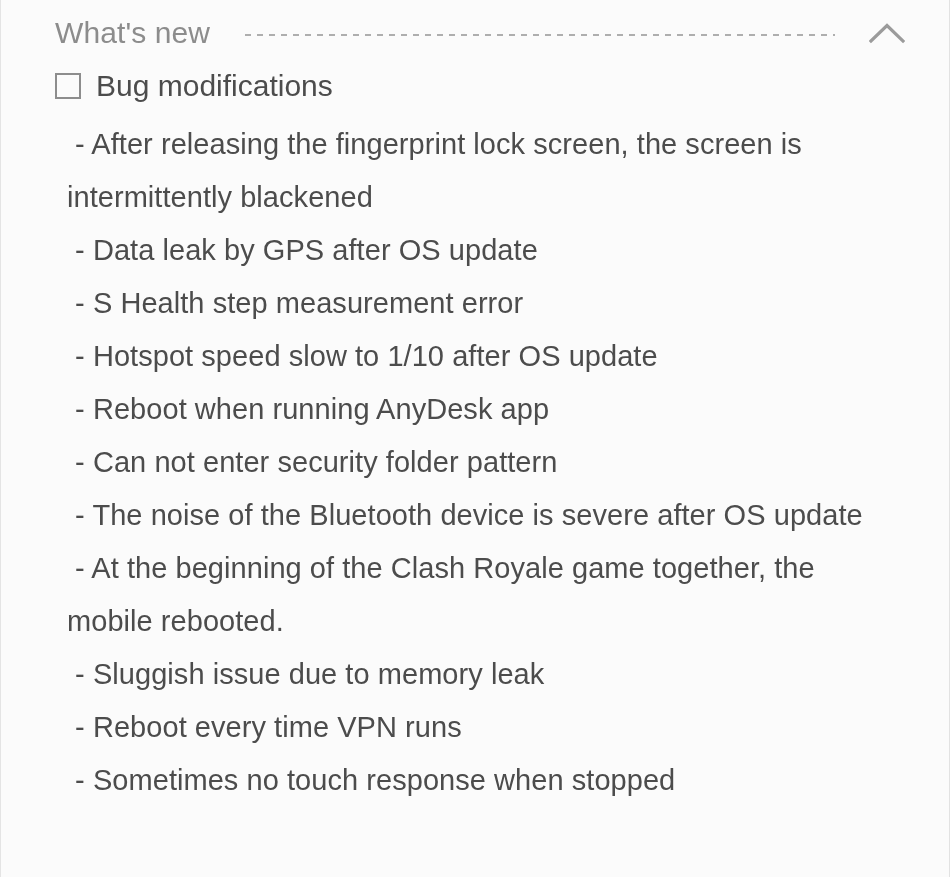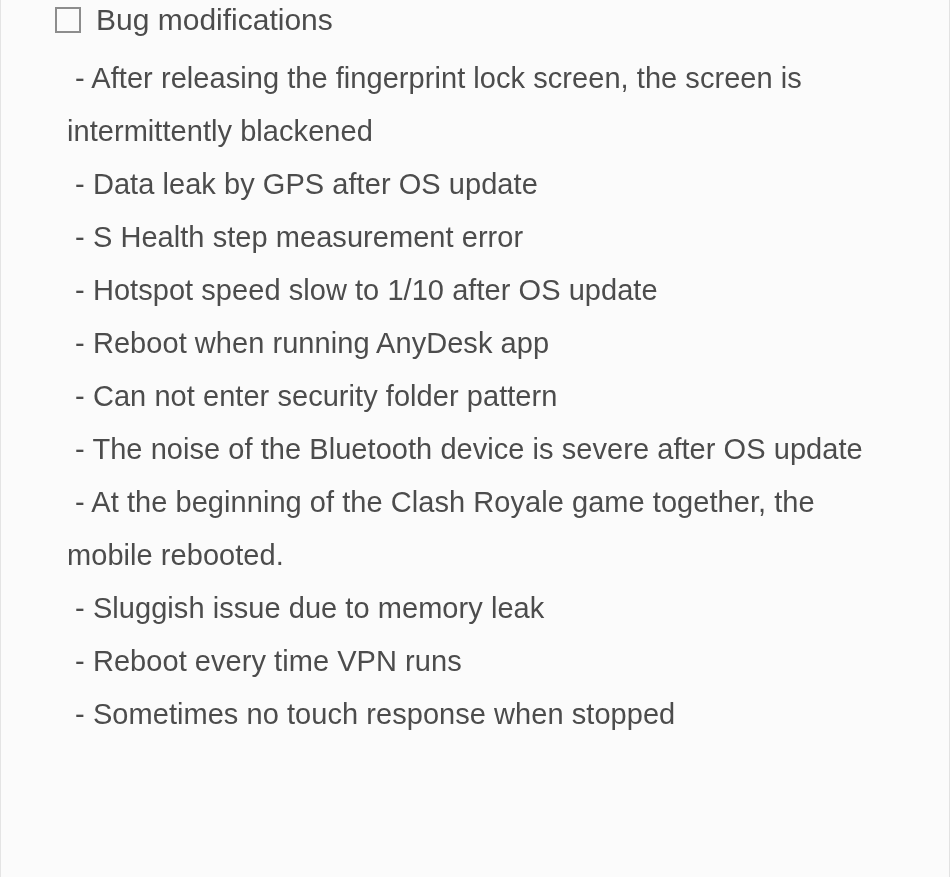--- a/index.html
+++ b/index.html
@@ -102,20 +102,33 @@
     white-space: pre-wrap;
     word-break: normal;
     letter-spacing: 0.05px;
   }
 </style>
 </head>
 <body>
 
 <div class="card">
 
+  <div class="section-header">
+    <div class="section-title">What's new</div>
+
+    <div class="dotted-rule"></div>
+
+    <button class="collapse-btn">
+      <span>
+        <svg width="36" height="22" viewBox="0 0 36 22" aria-hidden="true">
+          <path d="M2 19 L18 3.5 L34 19" fill="none" stroke="#9b9b9b" stroke-width="3.2" stroke-linecap="square" stroke-linejoin="miter"></path>
+        </svg>
+      </span>
+    </button>
+  </div>
 
   <div class="section-body">
 
     <div class="changelog-title">
       <span class="checkbox-glyph"></span>
       <span class="changelog-title-text">Bug modifications</span>
     </div>
 
     <div class="changelog-text"> - After releasing the fingerprint lock screen, the screen is intermittently blackened
  - Data leak by GPS after OS update

